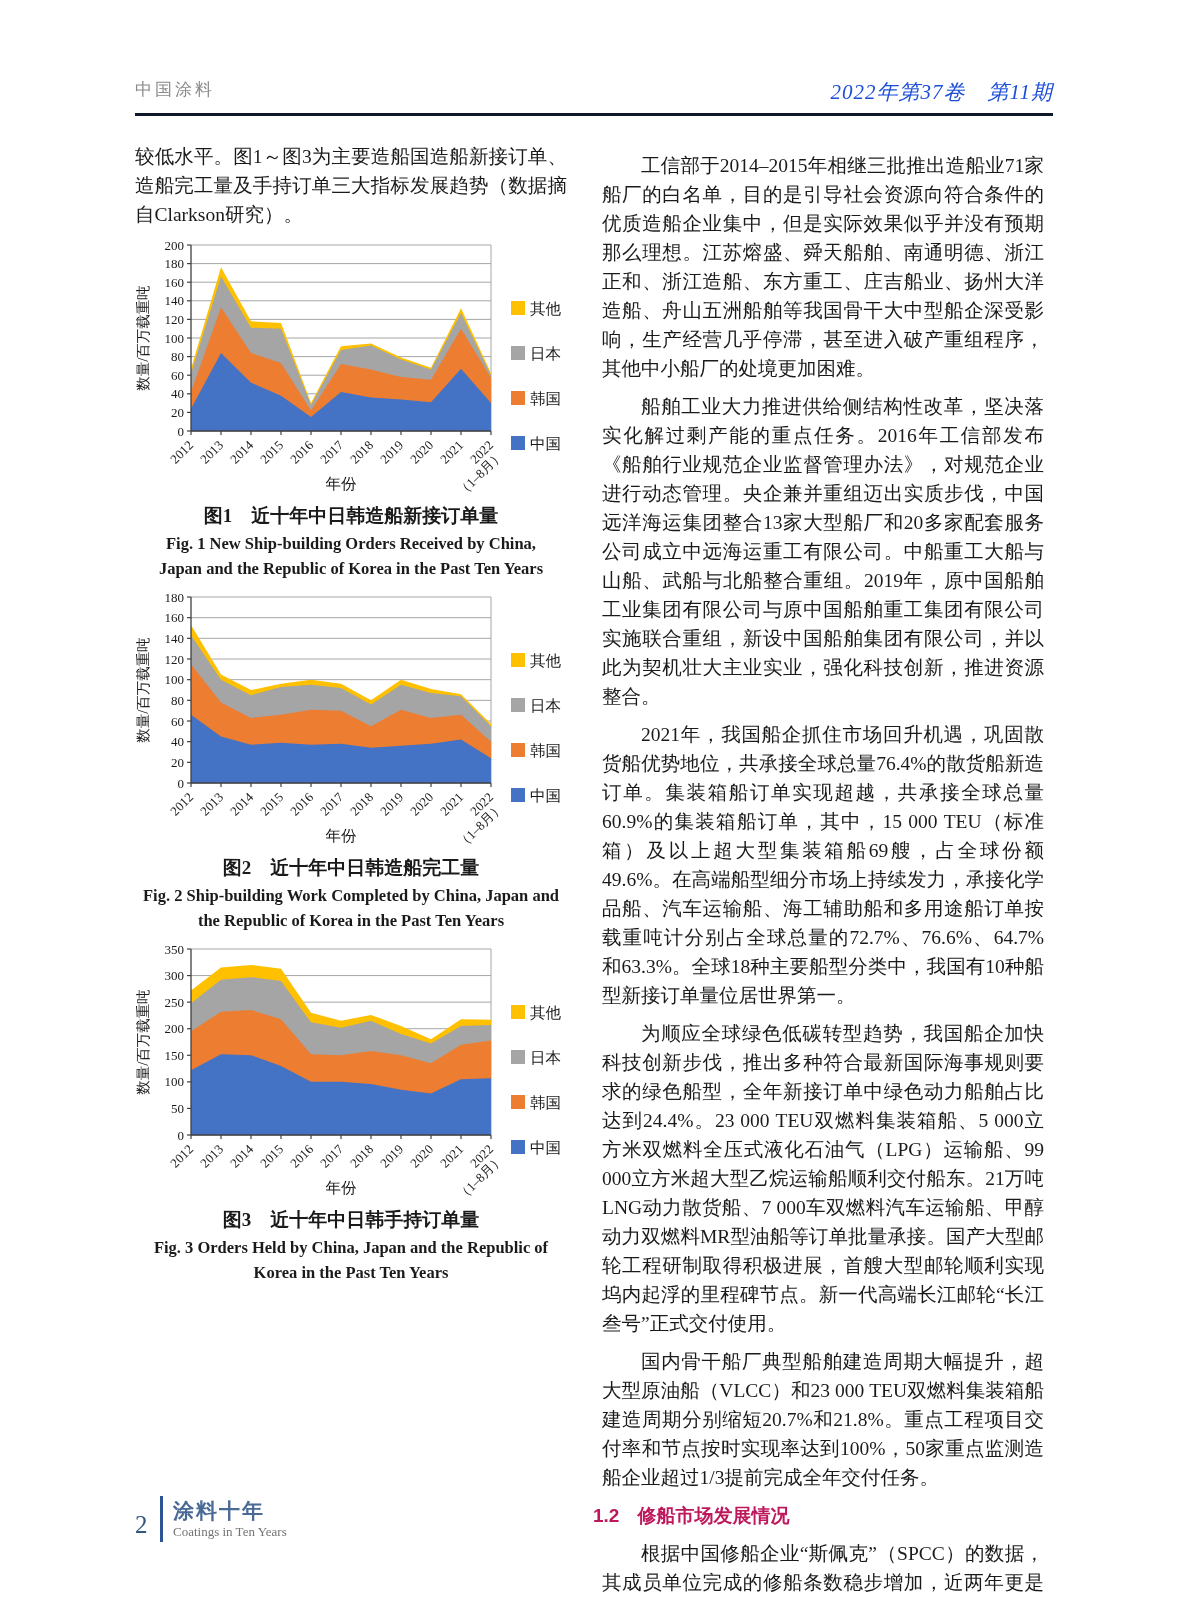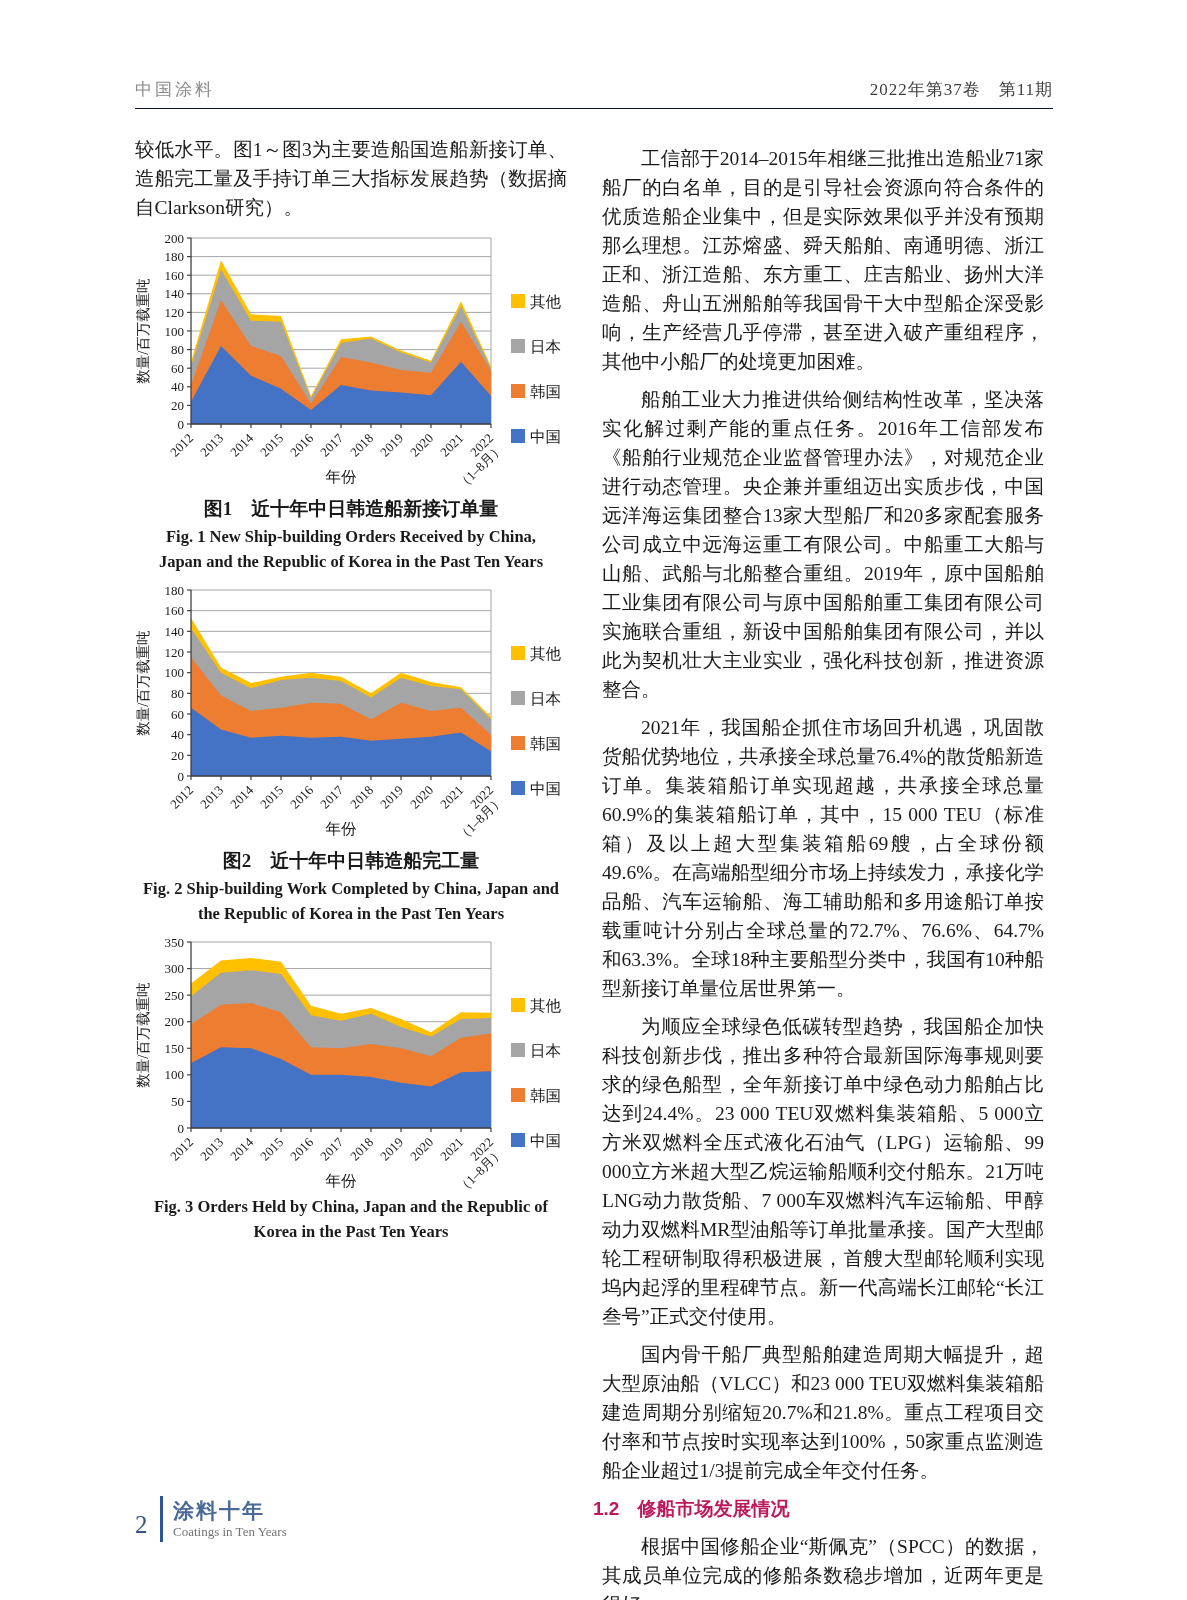--- a/index.html
+++ b/index.html
@@ -2,23 +2,23 @@
 <html><head>
 <meta charset="utf-8">
 <style>
   html,body{margin:0;padding:0;background:#ffffff;}
   body{width:1187px;height:1600px;overflow:hidden;position:relative;
        font-family:"Liberation Serif","DejaVu Serif",serif;color:#1a1a1a;}
   .page{position:absolute;left:0;top:0;width:1187px;height:1600px;background:#fff;}
   .content{position:absolute;left:135px;top:78px;width:918px;}
   
   .hdr{display:flex;justify-content:space-between;align-items:flex-start;
-       padding-bottom:7px;border-bottom:1px solid #0f172a;}
+       padding-bottom:7px;border-bottom:3px solid #0f172a;}
   .hdr .jname{font-size:17px;color:#8a8a8a;letter-spacing:3px;}
-  .hdr .jissue{font-size:17px;color:#404040;letter-spacing:1px;}
+  .hdr .jissue{font-size:21px;color:#1d4ed8;letter-spacing:1px;font-style:italic;}
   
   .cols{display:flex;gap:26px;margin-top:26px;}
   .colL{width:432px;}
   .colR{width:460px;}
   p.body{font-size:19.5px;line-height:29px;text-align:justify;margin:0 0 0 0;
          text-indent:2em;}
   p.body.noindent{text-indent:0;}
   
   .fig{margin-top:10px;margin-bottom:6px;}
   .fig svg{display:block;}
@@ -267,20 +267,21 @@
               <text transform="translate(13,99) rotate(-90)" text-anchor="middle" font-size="14.5">数量/百万载重吨</text>
               <rect x="376" y="62" width="14" height="14" fill="#FFC000"></rect>
               <text x="395" y="74.5" font-size="15.5">其他</text>
               <rect x="376" y="107" width="14" height="14" fill="#A5A5A5"></rect>
               <text x="395" y="119.5" font-size="15.5">日本</text>
               <rect x="376" y="152" width="14" height="14" fill="#ED7D31"></rect>
               <text x="395" y="164.5" font-size="15.5">韩国</text>
               <rect x="376" y="197" width="14" height="14" fill="#4472C4"></rect>
               <text x="395" y="209.5" font-size="15.5">中国</text>
             </svg>
+          <div class="cap-zh">图3　近十年中日韩手持订单量</div>
           <div class="cap-en">Fig. 3  Orders Held by China, Japan and the Republic of Korea in the Past Ten Years</div>
         </div>
 
       </div>
 
       <div class="colR">
         <p class="body">工信部于2014–2015年相继三批推出造船业71家船厂的白名单，目的是引导社会资源向符合条件的优质造船企业集中，但是实际效果似乎并没有预期那么理想。江苏熔盛、舜天船舶、南通明德、浙江正和、浙江造船、东方重工、庄吉船业、扬州大洋造船、舟山五洲船舶等我国骨干大中型船企深受影响，生产经营几乎停滞，甚至进入破产重组程序，其他中小船厂的处境更加困难。</p>
         <p class="body">船舶工业大力推进供给侧结构性改革，坚决落实化解过剩产能的重点任务。2016年工信部发布《船舶行业规范企业监督管理办法》，对规范企业进行动态管理。央企兼并重组迈出实质步伐，中国远洋海运集团整合13家大型船厂和20多家配套服务公司成立中远海运重工有限公司。中船重工大船与山船、武船与北船整合重组。2019年，原中国船舶工业集团有限公司与原中国船舶重工集团有限公司实施联合重组，新设中国船舶集团有限公司，并以此为契机壮大主业实业，强化科技创新，推进资源整合。</p>
         <p class="body">2021年，我国船企抓住市场回升机遇，巩固散货船优势地位，共承接全球总量76.4%的散货船新造订单。集装箱船订单实现超越，共承接全球总量60.9%的集装箱船订单，其中，15 000 TEU（标准箱）及以上超大型集装箱船69艘，占全球份额49.6%。在高端船型细分市场上持续发力，承接化学品船、汽车运输船、海工辅助船和多用途船订单按载重吨计分别占全球总量的72.7%、76.6%、64.7%和63.3%。全球18种主要船型分类中，我国有10种船型新接订单量位居世界第一。</p>
         <p class="body">为顺应全球绿色低碳转型趋势，我国船企加快科技创新步伐，推出多种符合最新国际海事规则要求的绿色船型，全年新接订单中绿色动力船舶占比达到24.4%。23 000 TEU双燃料集装箱船、5 000立方米双燃料全压式液化石油气（LPG）运输船、99 000立方米超大型乙烷运输船顺利交付船东。21万吨LNG动力散货船、7 000车双燃料汽车运输船、甲醇动力双燃料MR型油船等订单批量承接。国产大型邮轮工程研制取得积极进展，首艘大型邮轮顺利实现坞内起浮的里程碑节点。新一代高端长江邮轮“长江叁号”正式交付使用。</p>

